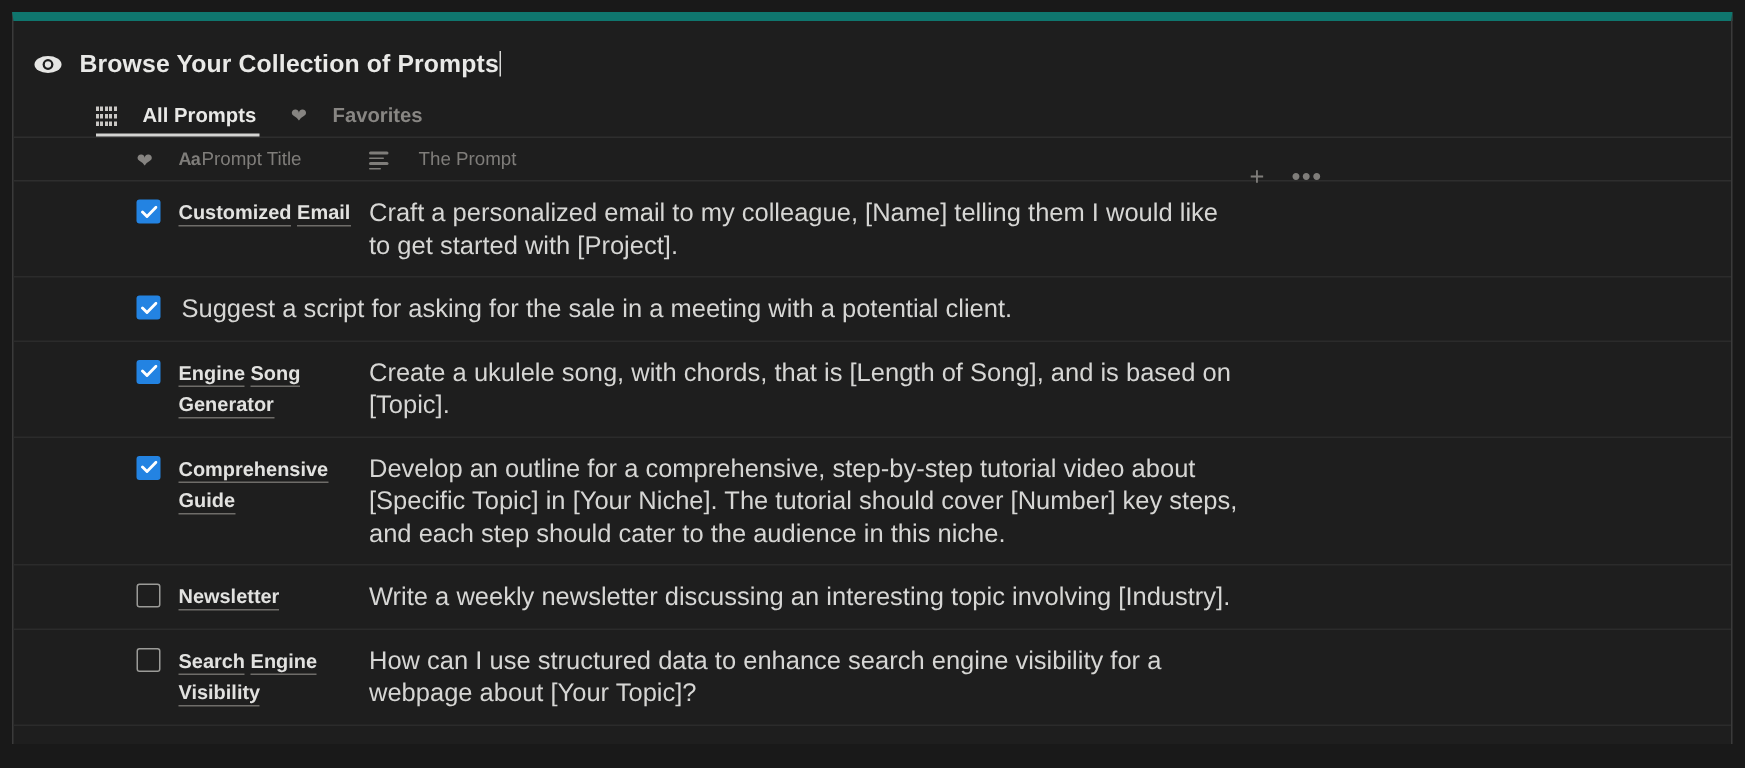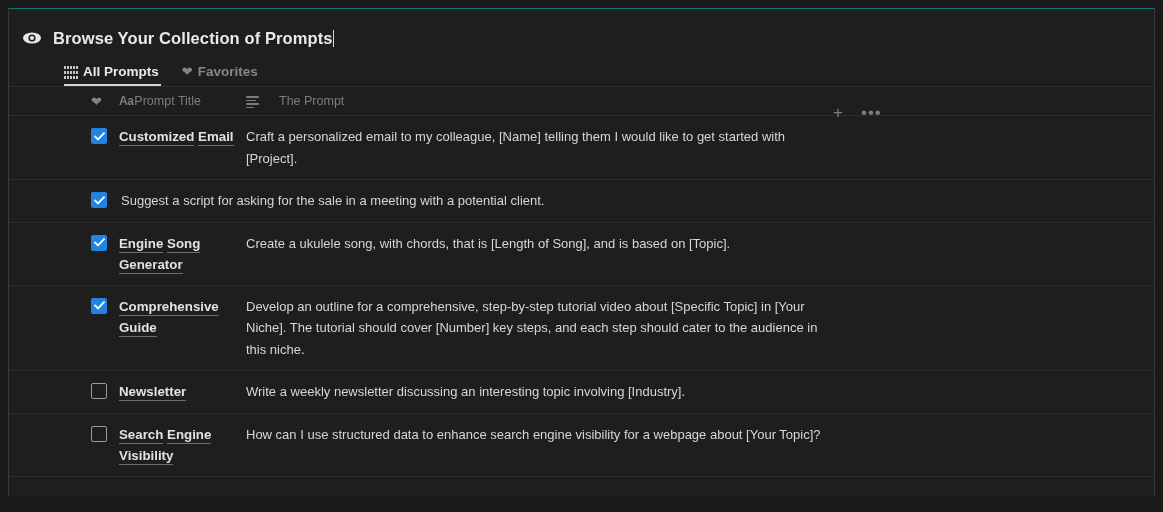--- a/index.html
+++ b/index.html
@@ -9,21 +9,21 @@
     overflow: hidden;
     background: #191919;
     font-family: "Liberation Sans", sans-serif;
   }
   #app {
     position: absolute;
     left: 8px; top: 8px;
     width: 1147px; height: 488px;
     background: #1e1e1e;
     border-left: 1px solid #3a3a3a;
-    border-top: 1px solid #0f766e;
+    border-top: 6px solid #0f766e;
     border-right: 1px solid #3a3a3a;
     overflow: hidden;
   }
 
   
   .title-row {
     display: flex;
     align-items: center;
     padding: 16px 0 0 12px;
     height: 42px;
@@ -50,21 +50,21 @@
   .tabs {
     display: flex;
     align-items: flex-end;
     padding-left: 55px;
     height: 31px;
     margin-top: 4px;
   }
   .tab {
     display: flex;
     align-items: center;
-    gap: 5px;
+    gap: 17px;
     height: 29px;
     padding: 0 1px 0 0;
     margin-right: 22px;
     cursor: pointer;
     position: relative;
   }
   .tab .tab-label { font-size: 13.5px; font-weight: bold; }
   .tab.active .tab-label { color: #e9e9e7; }
   .tab.inactive .tab-label { color: #888683; font-weight: bold; }
   .tab.active::after {
@@ -146,21 +146,21 @@
     line-height: 21px;
     display: inline;
     border-bottom: 0;
     cursor: pointer;
   }
   .row-title span.w {
     border-bottom: 1px solid #6e6c69;
     padding-bottom: 1px;
   }
   .row-prompt {
-    font-size: 13px;
+    font-size: 17px;
     color: #d6d6d4;
     line-height: 21.5px;
     max-width: 580px;
   }
 </style>
 </head>
 <body>
 
 <div id="app">
 

